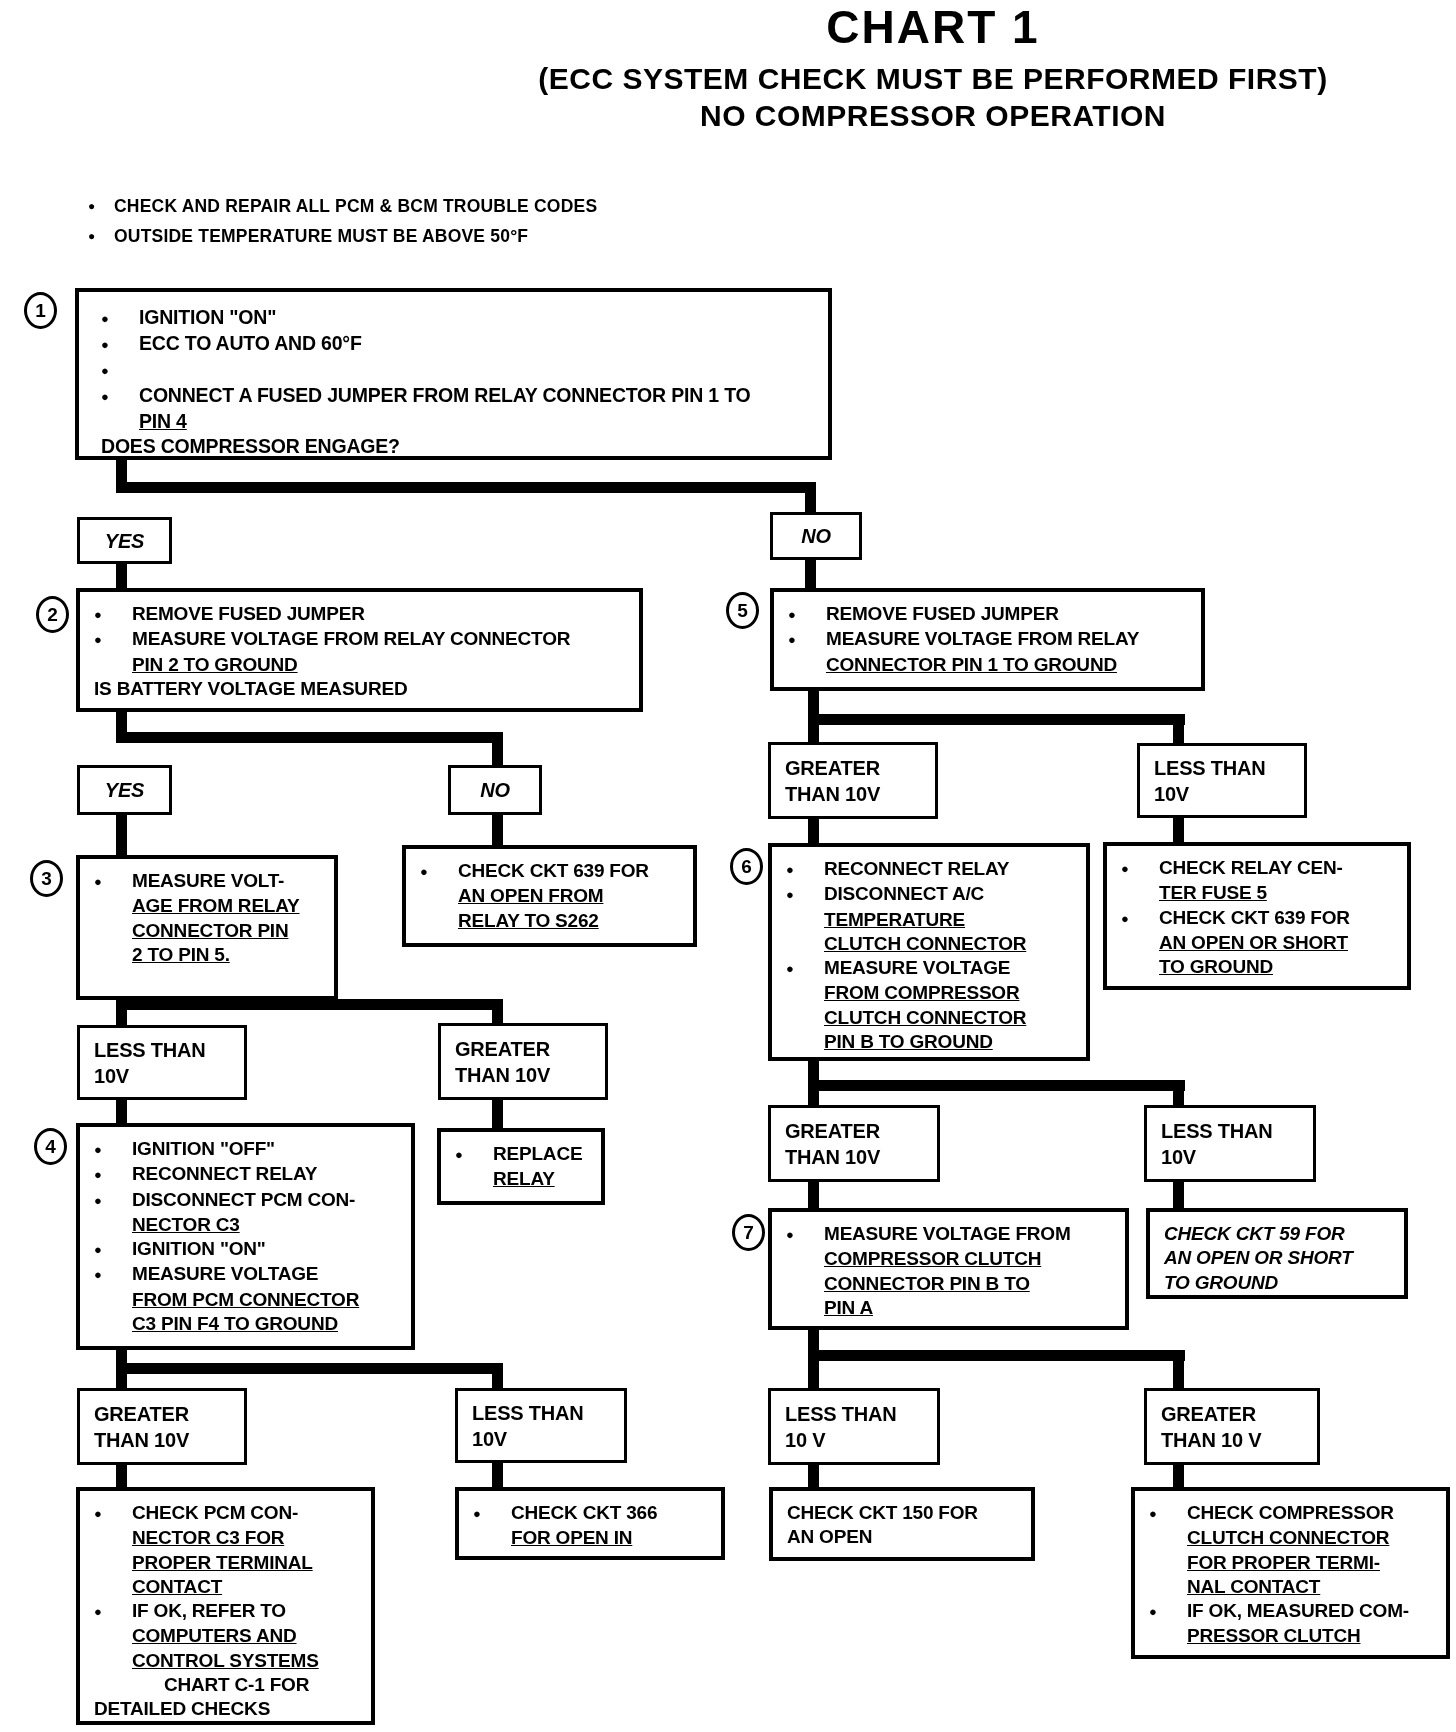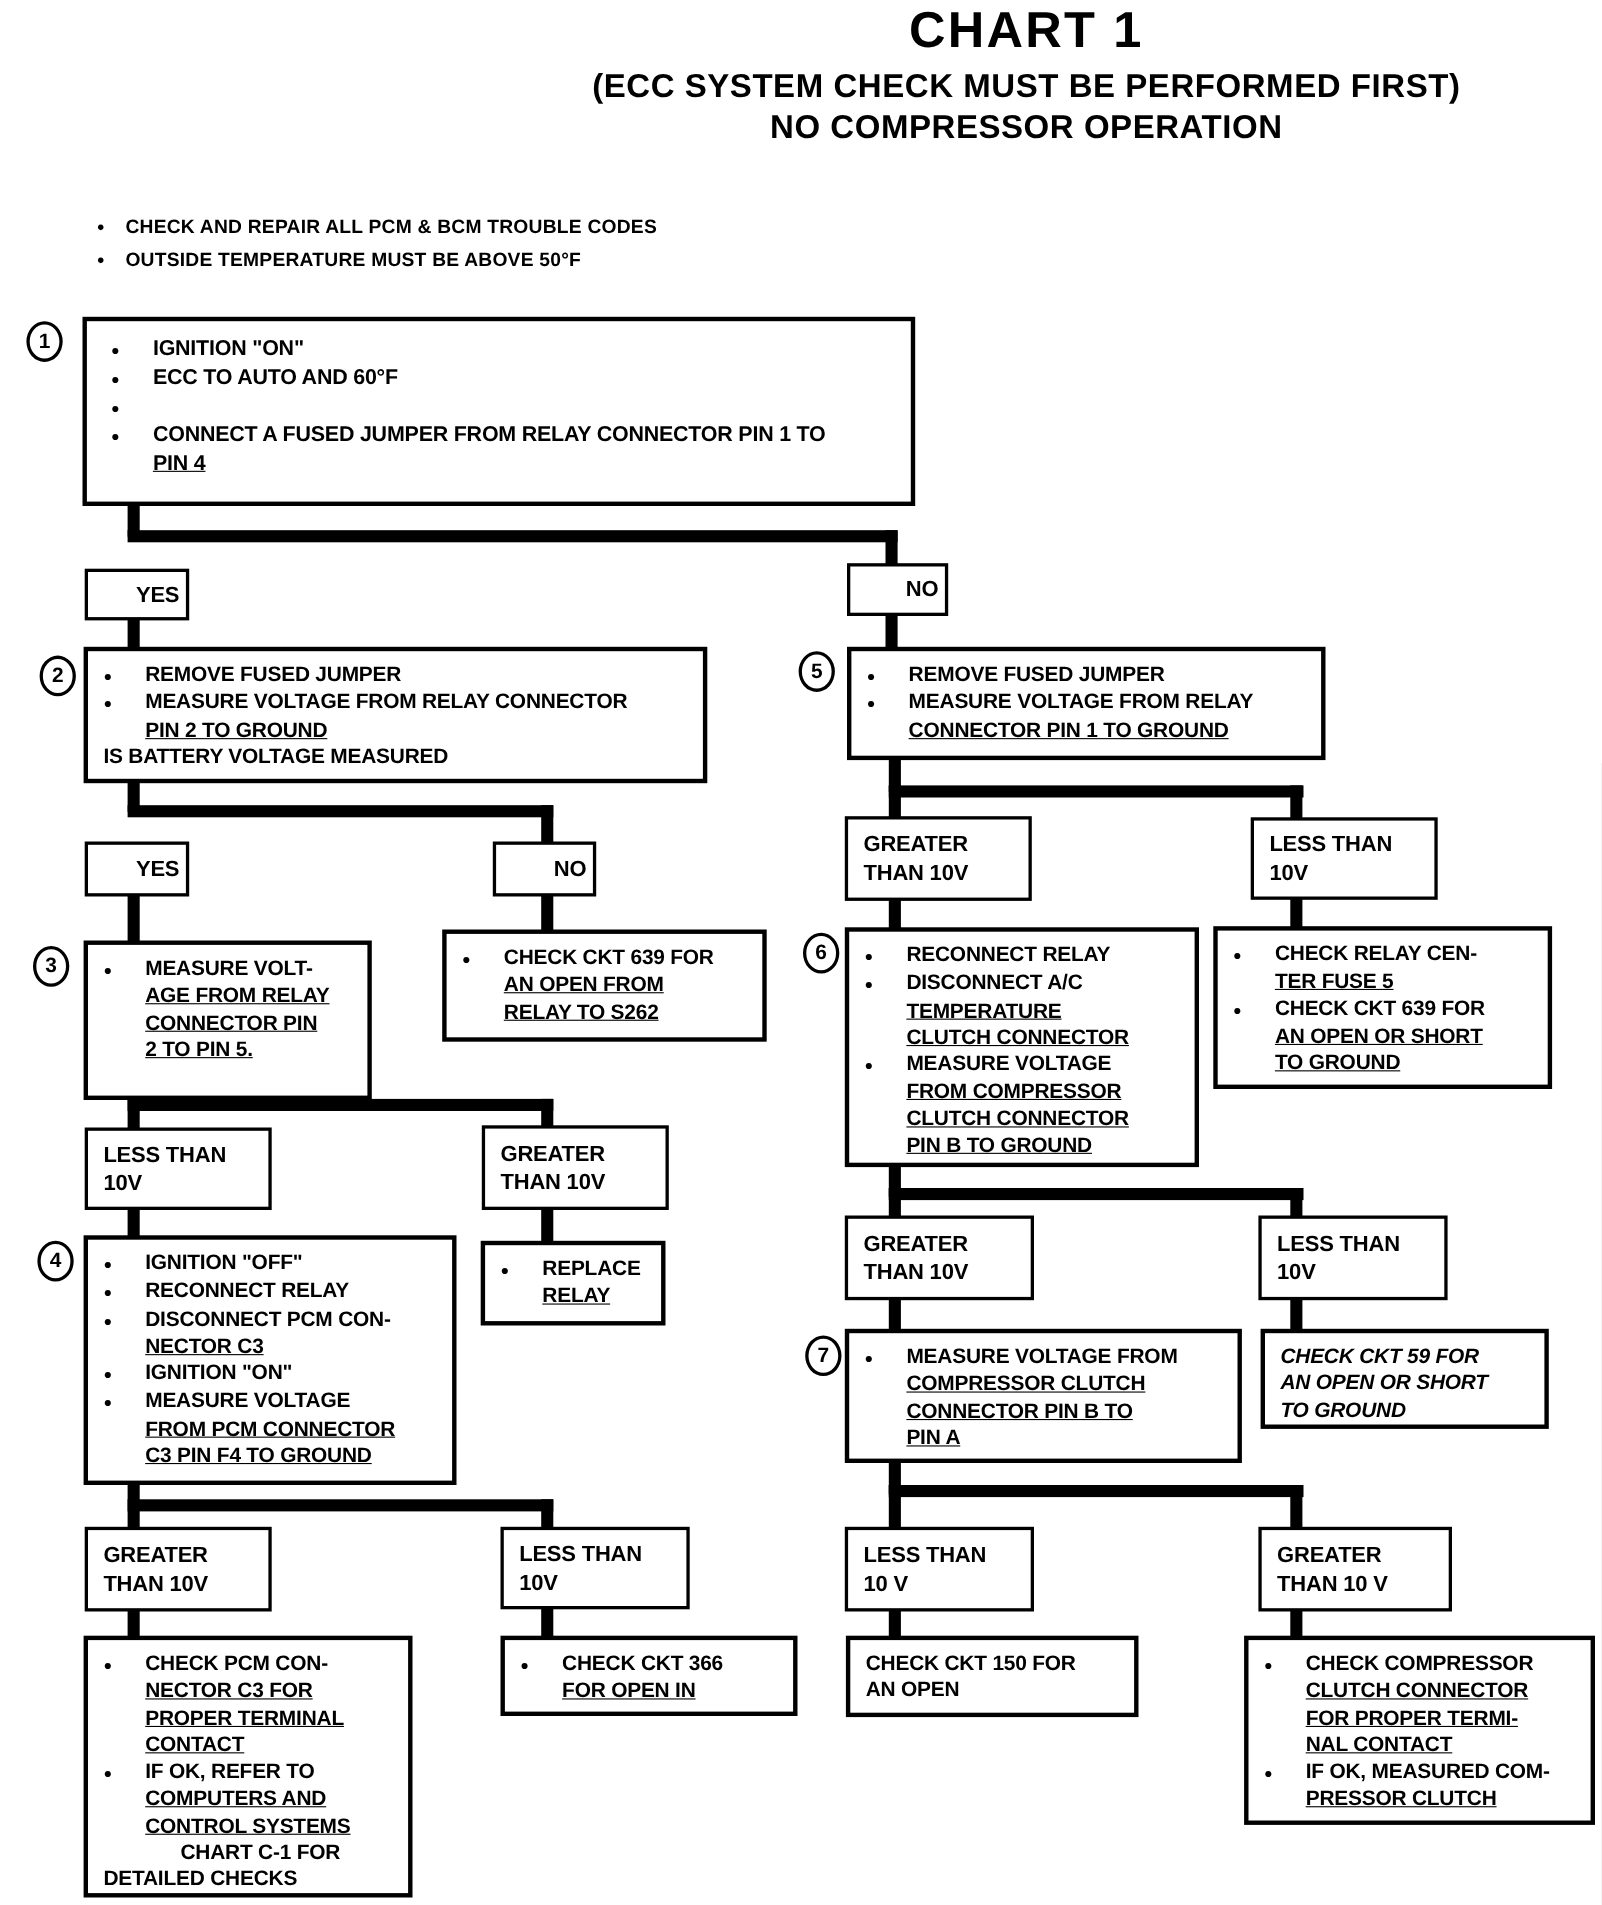--- a/index.html
+++ b/index.html
@@ -30,21 +30,21 @@
   .node.big{font-size:19.5px;line-height:25px;padding:13px 8px 4px 22px;}
   .node .line{display:flex;}
   .node .line .bullet{flex:0 0 38px;font-size:13px;padding-top:1px;}
   .node .line.cont{padding-left:38px;text-decoration:underline;}
   .node .line.cont2{padding-left:70px;}
   .node .line.flush{padding-left:0;}
   .node.label{
     border-width:3.5px;font-size:20px;line-height:26px;
     display:flex;flex-direction:column;justify-content:center;padding:4px 6px 4px 14px;
   }
-  .node.label.single{align-items:flex-end;padding-left:6px;}
+  .node.label.single{align-items:center;padding-left:6px;font-style:italic;}
   .connector{position:absolute;background:#000;}
   .step-circle{
     position:absolute;width:33px;height:37px;border:3px solid #000;border-radius:50%;
     background:#fff;display:flex;align-items:center;justify-content:center;
     font-size:19px;font-weight:bold;box-sizing:border-box;
   }
 </style>
 </head>
 <body>
 
@@ -75,20 +75,23 @@
       </div>
       <div class="line">
         <span class="bullet">●</span>
       </div>
       <div class="line">
         <span class="bullet">●</span>
         <span>CONNECT A FUSED JUMPER FROM RELAY CONNECTOR PIN 1 TO</span>
       </div>
       <div class="line cont">
         <span>PIN 4</span>
+      </div>
+      <div class="line flush">
+        <span>DOES COMPRESSOR ENGAGE?</span>
       </div>
     </div>
     <div class="step-circle" style="left: 24px; top: 292px;">1</div>
     <div class="node label single" style="left: 77px; top: 517px; width: 95px; height: 47px;">
       <div class="line flush">
         <span>YES</span>
       </div>
     </div>
     <div class="node label single" style="left: 770px; top: 512px; width: 92px; height: 48px;">
       <div class="line flush">

